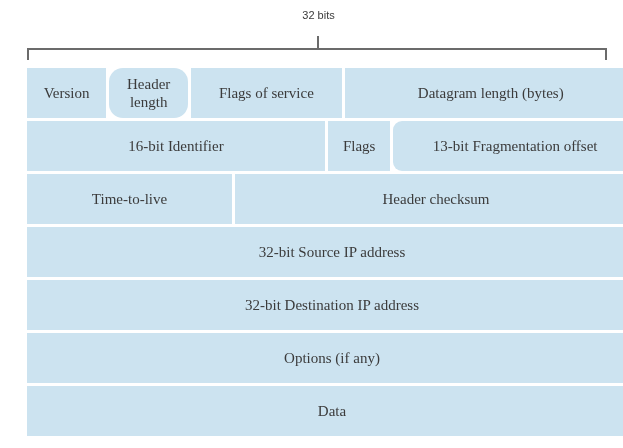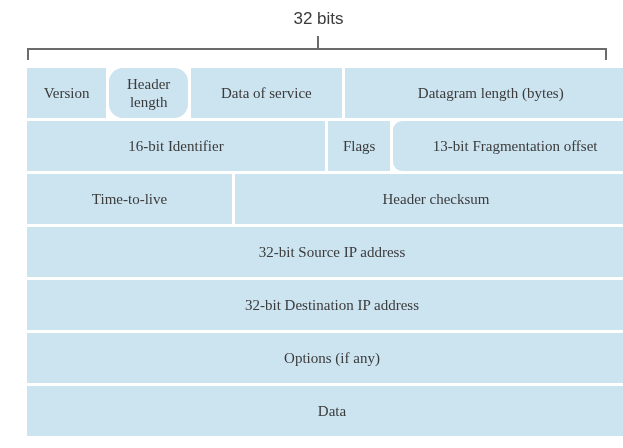--- a/index.html
+++ b/index.html
@@ -10,21 +10,21 @@
     background: var(--bg, #ffffff);
     font-family: "Liberation Sans", "DejaVu Sans", sans-serif;
     overflow: hidden;
   }
   .bits-label {
     position: absolute;
     left: 27px;
     width: 583px;
     top: 9px;
     text-align: center;
-    font-size: 17px;
+    font-size: 11px;
     color: var(--cell-text, #3b3b3b);
   }
   .center-tick {
     position: absolute;
     left: 317px;
     top: 36px;
     width: 2px;
     height: 12px;
     background: var(--line, #6b6b6b);
   }
@@ -72,21 +72,21 @@
 <body>
 
 <div class="stage">
   <div class="bits-label">32 bits</div>
   <div class="center-tick"></div>
   <div class="bracket"></div>
   <div class="field-table" id="field-table">
       <div class="field-row">
         <div class="field-cell" style="flex-grow: 4;">Version</div>
         <div class="field-cell" style="flex-grow: 4; border-radius: 14px;">Header length</div>
-        <div class="field-cell" style="flex-grow: 8;">Data of service</div>
+        <div class="field-cell" style="flex-grow: 8;">Flags of service</div>
         <div class="field-cell" style="flex-grow: 16;">Datagram length (bytes)</div>
       </div>
       <div class="field-row">
         <div class="field-cell" style="flex-grow: 16;">16-bit Identifier</div>
         <div class="field-cell" style="flex-grow: 3;">Flags</div>
         <div class="field-cell" style="flex-grow: 13; border-radius: 9px;">13-bit Fragmentation offset</div>
       </div>
       <div class="field-row">
         <div class="field-cell" style="flex-grow: 8;">Time-to-live</div>
         <div class="field-cell" style="flex-grow: 16;">Header checksum</div>

